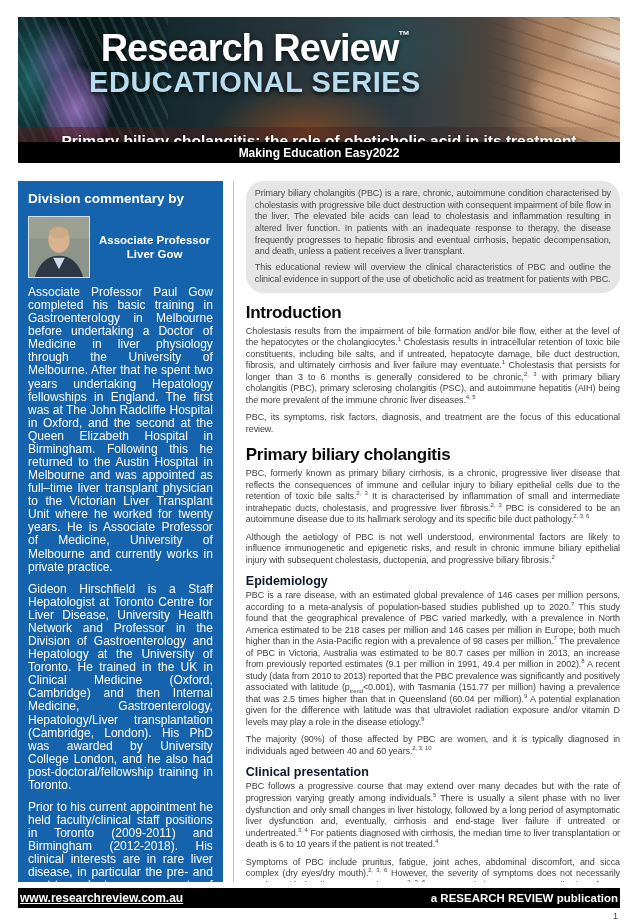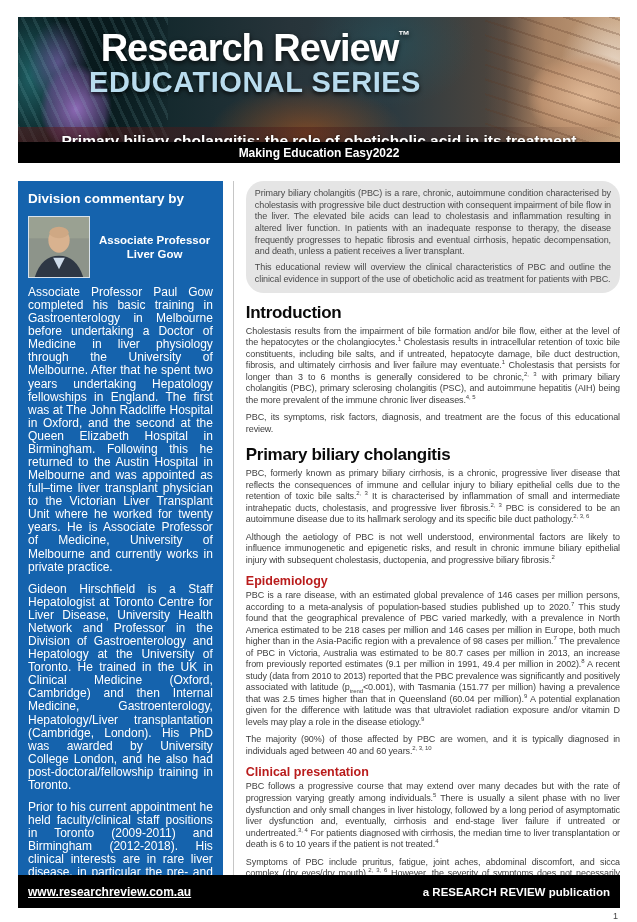--- a/index.html
+++ b/index.html
@@ -90,28 +90,28 @@
   .logo-text-main .light { font-weight:normal; color:#e9e9e9;margin-left:12px; }
   .logo-text-main .tm { font-size:6px; vertical-align:top; }
   .logo-tagline { color:#2bb5a0; font-size:6.9px; margin-top:1px; }
   
   .abstract {
     background:#e5e5e5; padding:7px 9px; color:#4a4a4a; margin-bottom:6px;border-radius:18px;
   }
   .abstract p { font-size:9px; line-height:1.3; text-align:justify; letter-spacing:-0.1px; }
   .abstract p + p { margin-top:4px; }
   .main h1 { font-size:17px; font-weight:bold; color:#0a0a0a; margin:10px 0 3px; letter-spacing:-0.3px; }
-  .main h2 { font-size:12.5px; font-weight:bold; color:#b91c1c; margin:8px 0 2px; }
+  .main h2 { font-size:12.5px; font-weight:bold; color:#0f172a; margin:8px 0 2px; }
   .main p.body { font-size:9px; line-height:1.28; letter-spacing:-0.1px; text-align:justify; color:#3e3e3e; margin-bottom:6px; }
   sup { font-size:6px; line-height:0; }
   sub { font-size:6px; line-height:0; }
   
   .footerbar {
-    position:absolute; left:18px; right:17px; bottom:14px; height:33px; background:#000;
-    display:flex; align-items:center; justify-content:space-between; padding:0 10px;
+    position:absolute; left:18px; right:17px; bottom:14px; height:20px; background:#000;
+    display:flex; align-items:center; justify-content:space-between; padding:0 2px;
   }
   .footer-url { color:#fff; font-size:12px; font-weight:bold; text-decoration:underline; cursor:pointer; }
   .footer-pub { color:#fff; font-size:11.5px; font-weight:bold; }
   .pagenum { position:absolute; right:19px; bottom:1px; font-size:9px; color:#444; }
 </style>
 </head>
 <body>
 
 <div class="page">
 

